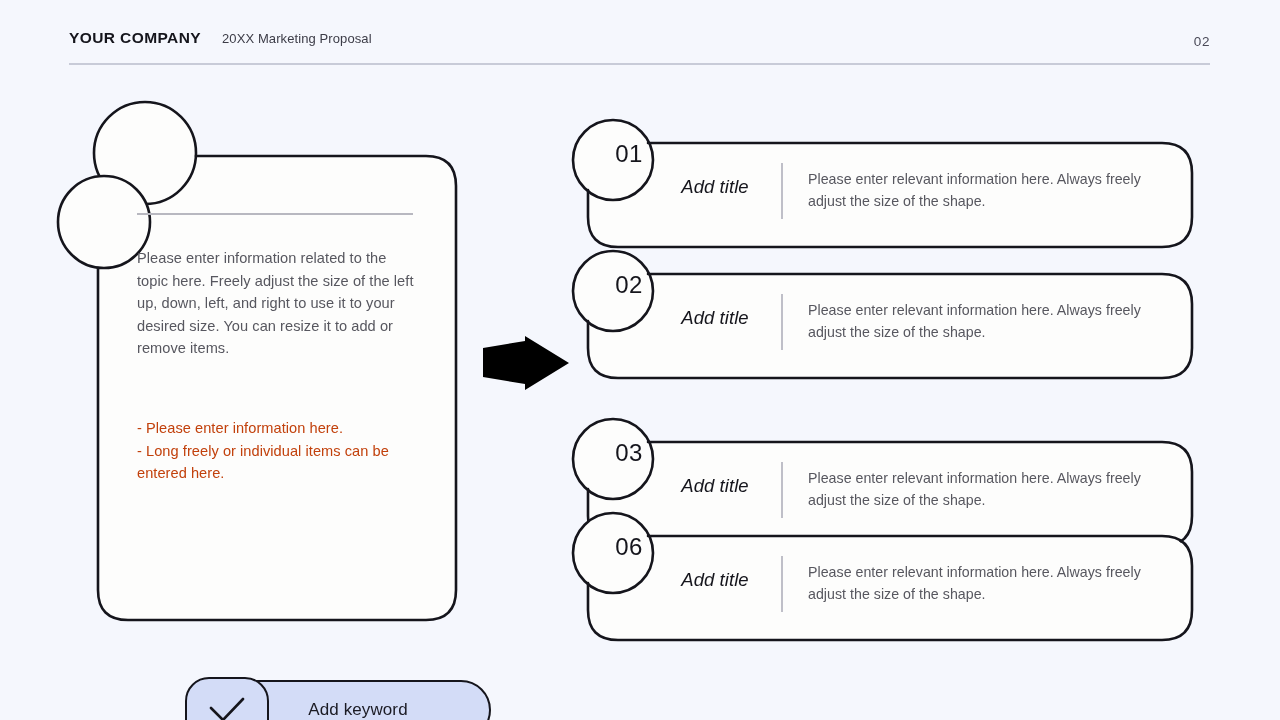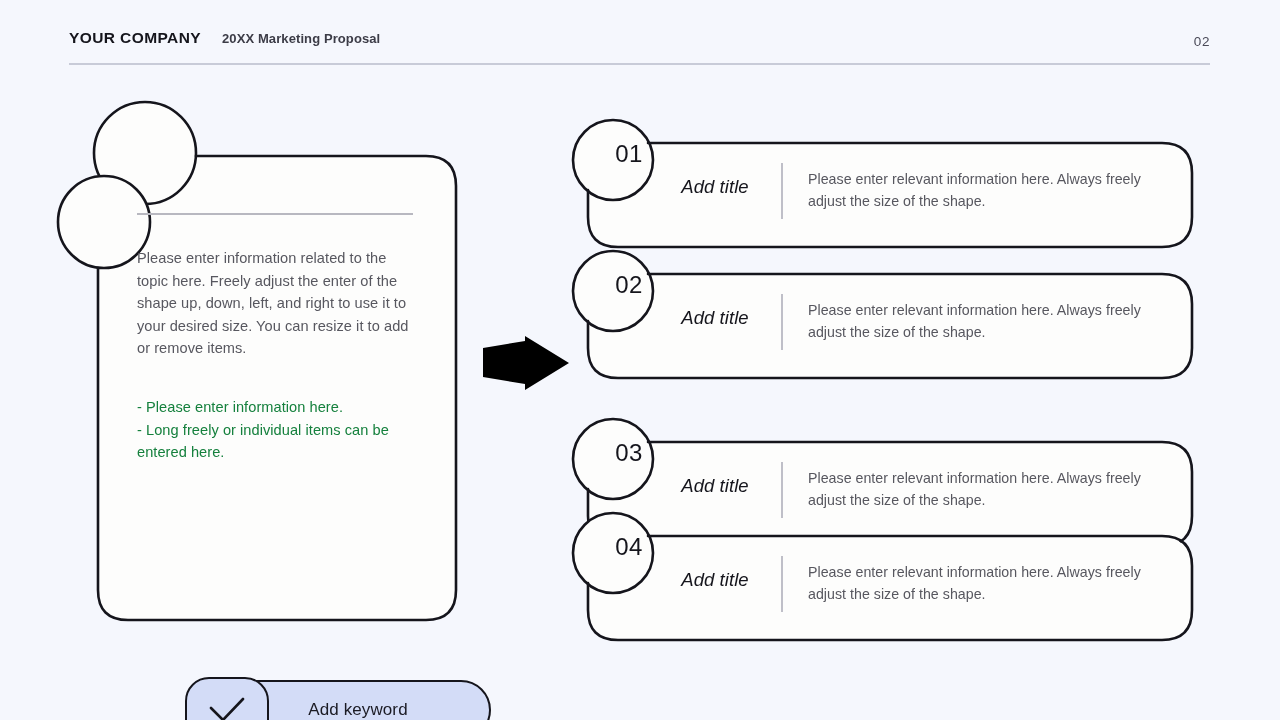--- a/index.html
+++ b/index.html
@@ -33,21 +33,21 @@
     gap: 21px;
   }
   #company-name {
     font-size: 15.5px;
     font-weight: 700;
     letter-spacing: 0.4px;
     color: #15151c;
   }
   #deck-subtitle {
     font-size: 13px;
-    font-weight: 700;
+    font-weight: 400;
     color: #3c3c47;
     letter-spacing: 0.1px;
   }
   #page-number {
     position: absolute;
     right: 70px;
     top: 34px;
     font-size: 13.5px;
     color: #4a4a58;
     letter-spacing: 0.6px;
@@ -98,24 +98,24 @@
   }
   #left-body-text {
     margin-top: 32px;
     font-size: 14.6px;
     line-height: 22.6px;
     color: #57575f;
     letter-spacing: 0.05px;
     width: 282px;
   }
   #left-bullets {
-    margin-top: 36px;
+    margin-top: 57px;
     font-size: 14.6px;
     line-height: 22.6px;
-    color: #15803d;
+    color: #c2410c;
     letter-spacing: 0.05px;
     width: 282px;
     list-style: none;
   }
   #left-bullets li { white-space: normal; }
 
   
   #keyword-pill {
     position: absolute;
     left: 117px;
@@ -266,21 +266,21 @@
              Q 388 56 388 86
              L 388 490
              Q 388 520 358 520
              L 60 520
              Q 30 520 30 490
              L 30 168" fill="none" stroke="#15151c" stroke-width="2.6" stroke-linecap="round"></path>
   </svg>
 
   <div id="left-card-content">
     <div id="title-rule"></div>
-    <p id="left-body-text">Please enter information related to the topic here. Freely adjust the enter of the shape up, down, left, and right to use it to your desired size. You can resize it to add or remove items.</p>
+    <p id="left-body-text">Please enter information related to the topic here. Freely adjust the size of the left up, down, left, and right to use it to your desired size. You can resize it to add or remove items.</p>
     <ul id="left-bullets">
       <li>- Please enter information here.</li>
       <li>- Long freely or individual items can be entered here.</li>
     </ul>
   </div>
 
   <div id="keyword-pill">
     <span id="keyword-label">Add keyword</span>
   </div>
 
@@ -334,19 +334,19 @@
     <div class="item-divider"></div>
     <div class="item-desc">Please enter relevant information here. Always freely adjust the size of the shape.</div>
   </div>
 
   <div class="list-item">
     <svg class="item-outline" viewBox="0 0 622 131">
       <rect x="16" y="25" width="604" height="104" rx="30" ry="30" fill="#fdfdfc" stroke="none"></rect>
       <circle cx="41" cy="42" r="40" fill="#fdfdfc" stroke="#15151c" stroke-width="2.6"></circle>
       <path d="M 76 25 L 590 25 Q 620 25 620 55 L 620 99 Q 620 129 590 129 L 46 129 Q 16 129 16 99 L 16 72" fill="none" stroke="#15151c" stroke-width="2.6" stroke-linecap="round"></path>
     </svg>
-    <div class="item-number">04</div>
+    <div class="item-number">06</div>
     <div class="item-title">Add title</div>
     <div class="item-divider"></div>
     <div class="item-desc">Please enter relevant information here. Always freely adjust the size of the shape.</div>
   </div>
 
 </div>
 
 </body></html>

